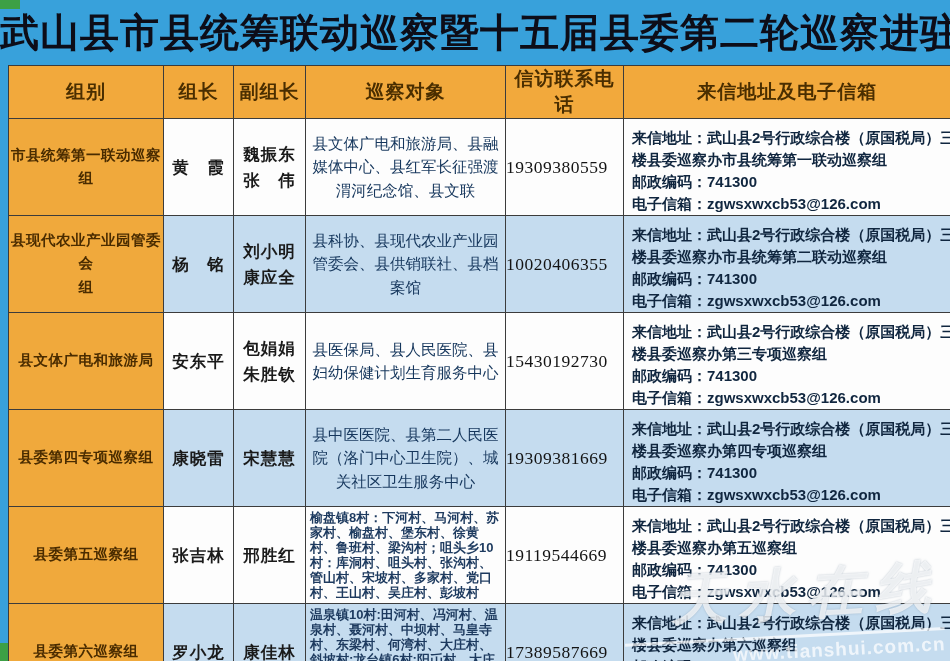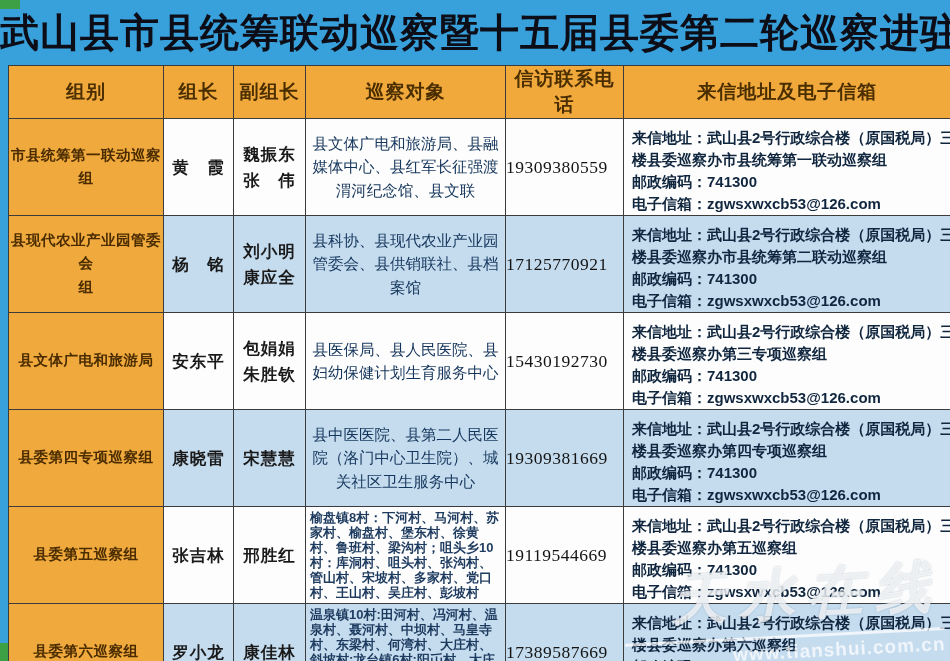--- a/index.html
+++ b/index.html
@@ -120,21 +120,21 @@
 邮政编码：741300
 电子信箱：zgwsxwxcb53@126.com</td>
   </tr>
   <tr class="row-blue r2">
     <td class="group">县现代农业产业园管委会
 组</td>
     <td class="name">杨　铭</td>
     <td class="name">刘小明
 康应全</td>
     <td class="targets">县科协、县现代农业产业园管委会、县供销联社、县档案馆</td>
-    <td class="phone">17125770921</td>
+    <td class="phone">10020406355</td>
     <td class="address">来信地址：武山县2号行政综合楼（原国税局）三
 楼县委巡察办市县统筹第二联动巡察组
 邮政编码：741300
 电子信箱：zgwsxwxcb53@126.com</td>
   </tr>
   <tr class="row-white r3">
     <td class="group">县文体广电和旅游局</td>
     <td class="name">安东平</td>
     <td class="name">包娟娟
 朱胜钦</td>

